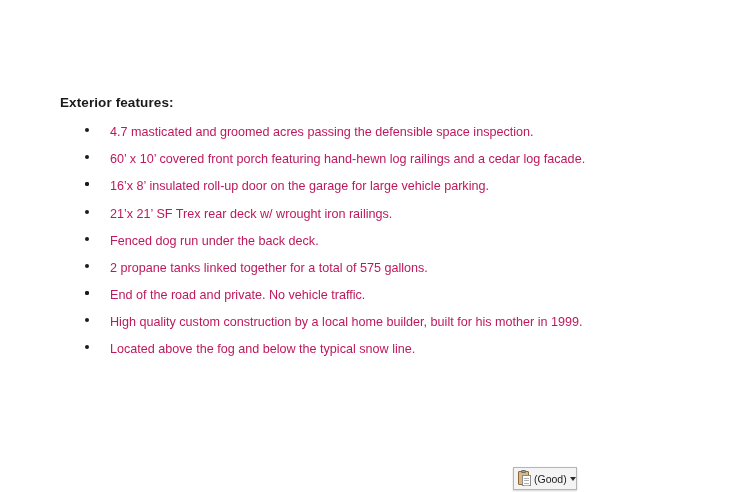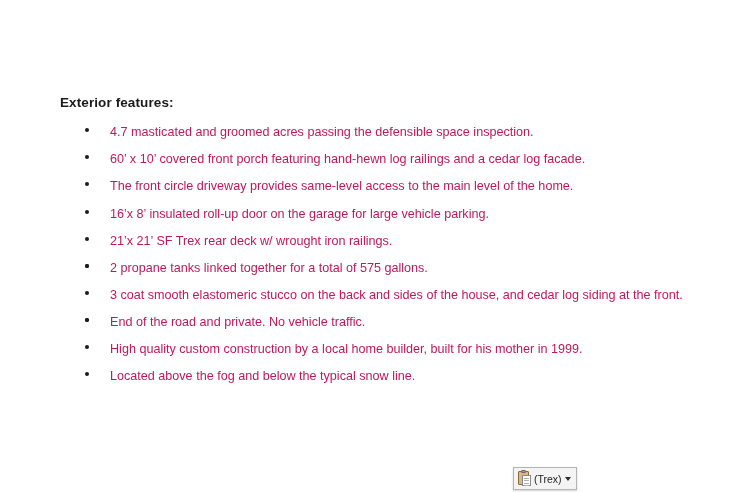--- a/index.html
+++ b/index.html
@@ -159,40 +159,36 @@
       <li>
         <span class="bullet-dot"></span>
         <span>4.7 masticated and groomed acres passing the defensible space inspection.</span>
       </li>
       <li>
         <span class="bullet-dot"></span>
         <span>60’ x 10’ covered front porch featuring hand-hewn log railings and a cedar log facade.</span>
       </li>
       <li>
         <span class="bullet-dot"></span>
-        <span>The front circle driveway provides same-level access to the main level of the home.</span>
       </li>
       <li>
         <span class="bullet-dot"></span>
         <span>16’x 8’ insulated roll-up door on the garage for large vehicle parking.</span>
       </li>
       <li>
         <span class="bullet-dot"></span>
         <span>21’x 21’ SF Trex rear deck w/ wrought iron railings.</span>
       </li>
       <li>
         <span class="bullet-dot"></span>
+        <span>Fenced dog run under the back deck.</span>
       </li>
       <li>
         <span class="bullet-dot"></span>
         <span>2 propane tanks linked together for a total of 575 gallons.</span>
-      </li>
-      <li>
-        <span class="bullet-dot"></span>
-        <span>3 coat smooth elastomeric stucco on the back and sides of the house, and cedar log siding at the front.</span>
       </li>
       <li>
         <span class="bullet-dot"></span>
       </li>
       <li>
         <span class="bullet-dot"></span>
         <span>End of the road and private. No vehicle traffic.</span>
       </li>
       <li>
         <span class="bullet-dot"></span>
@@ -211,17 +207,17 @@
     <span class="paste-icon">
       <span class="clipboard"></span>
       <span class="clip-top"></span>
       <span class="page-sheet">
           <i></i>
           <i></i>
           <i></i>
           <i></i>
         </span>
     </span>
-    <span class="paste-label">(Trex)</span>
+    <span class="paste-label">(Good)</span>
     <span class="paste-caret"></span>
   </div>
 
 </div>
 
 </body></html>

